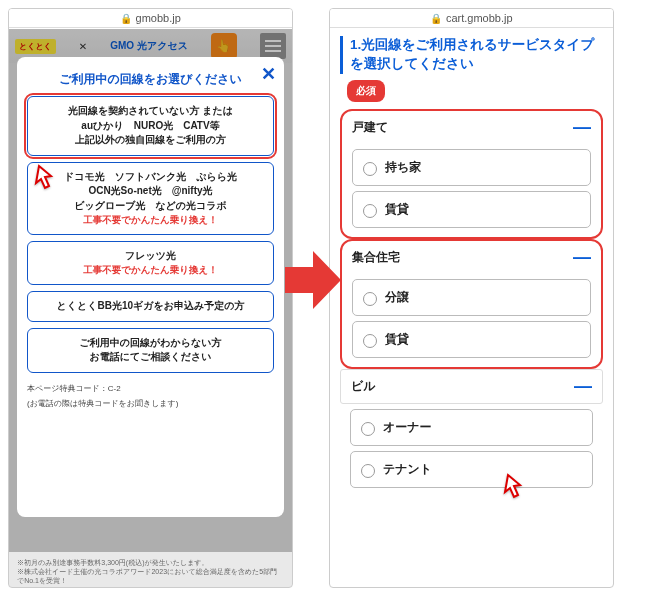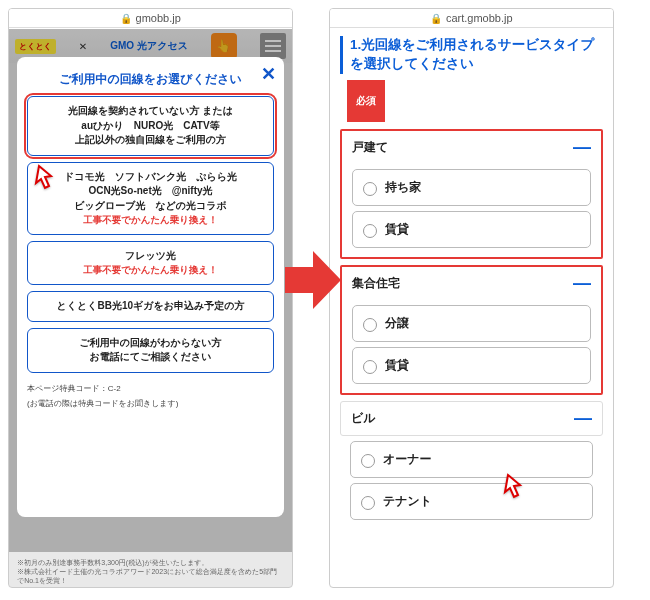--- a/index.html
+++ b/index.html
@@ -25,22 +25,22 @@
 .opt-line{font-size:10px;font-weight:bold;color:#222}
 .opt-sub{font-size:9.5px;color:#e53935;font-weight:bold}
 .opt.highlight{outline:2px solid #e53935;outline-offset:1px}
 .foot-txt{font-size:8px;color:#444;margin-top:4px}
 .bg-foot{position:absolute;left:0;right:0;bottom:0;padding:6px 8px 2px;background:#e9e9e9}
 .bg-foot p{font-size:7px;color:#666;line-height:1.3}
 .bg-head{font-size:17px;font-weight:900;text-align:center;color:#000;margin-top:6px}
 
 .right-body{padding:8px 10px;height:calc(100% - 22px);overflow:hidden}
 .step-title{color:#0b5ed7;font-weight:bold;font-size:13.5px;line-height:1.4;border-left:3px solid #0b5ed7;padding-left:7px;margin-bottom:6px}
-.req-badge{display:inline-block;background:#e53935;color:#fff;font-size:10px;font-weight:bold;padding:14px 9px;border-radius:0;margin-left:7px;margin-bottom:7px}
-.group-box{border:2px solid #e53935;border-radius:2px;padding:0 0 4px;margin-bottom:6px}
+.req-badge{display:inline-block;background:#e53935;color:#fff;font-size:10px;font-weight:bold;padding:4px 9px;border-radius:8px;margin-left:7px;margin-bottom:7px}
+.group-box{border:2px solid #e53935;border-radius:12px;padding:0 0 4px;}
 .group-row{display:flex;justify-content:space-between;align-items:center;padding:8px 10px;border-top:1px solid #eee}
 .group-row:first-child{border-top:none}
 .group-name{font-size:12px;font-weight:bold;color:#222}
 .minus{color:#0b5ed7;font-size:18px;font-weight:bold;line-height:0.5}
 .radio-row{border:1px solid #bbb;border-radius:5px;margin:5px 10px;padding:9px 10px;display:flex;align-items:flex-end;gap:8px}
 .radio-c{width:14px;height:14px;border:1.5px solid #999;border-radius:50%}
 .radio-lbl{font-size:12px;font-weight:bold;color:#222}
 .plain-group .group-row{border:1px solid #ddd;border-radius:3px;margin-bottom:2px}
 
 .arrow{position:absolute;left:283px;top:245px;width:60px;height:70px}

